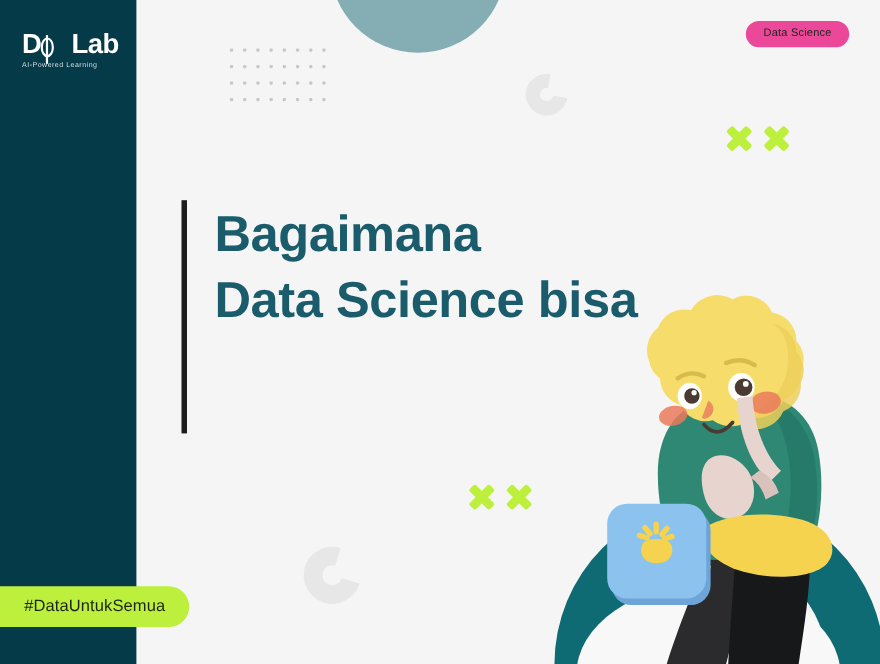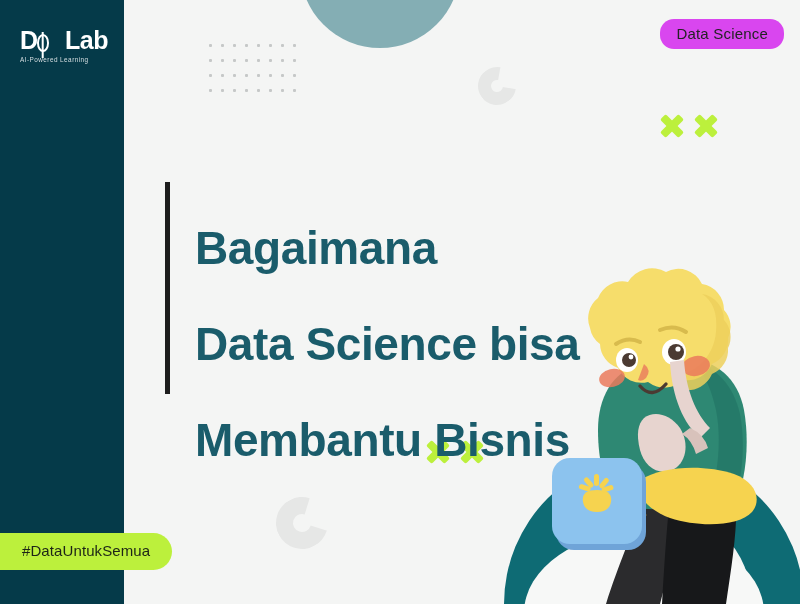--- a/index.html
+++ b/index.html
@@ -125,26 +125,26 @@
   .cross::before { transform:translate(-50%,-50%) rotate(45deg); }
   .cross::after  { transform:translate(-50%,-50%) rotate(-45deg); }
   .cross-a { left:659px; top:113px; }
   .cross-b { left:693px; top:113px; }
   .cross-c { left:425px; top:439px; }
   .cross-d { left:459px; top:439px; }
 
   
   .badge {
     position:absolute;
-    right:16px; top:19px;
+    right:28px; top:19px;
     padding:6px 16px 7px;
-    background:#d946ef;
+    background:#ec4899;
     border-radius:14px;
     color:#232323;
-    font-size:15px;
+    font-size:10px;
     letter-spacing:0.2px;
     z-index:5;
   }
 
   
   .headline-block {
     position:absolute;
     left:165px; top:182px;
     display:flex;
     z-index:4;
@@ -157,21 +157,21 @@
   }
   .headline-text {
     margin-left:25px;
     color:#1a5c6b;
     font-size:46px;
     font-weight:bold;
     line-height:60px;
     letter-spacing:-0.4px;
     white-space:nowrap;
   }
-  .headline-text div { display:block;margin-top:36px; }
+  .headline-text div { display:block; }
 
   
   .hashtag {
     position:absolute;
     left:-26px; top:533px;
     padding:9px 22px 11px 48px;
     background:#bcf03c;
     border-radius:22px;
     color:#1d2417;
     font-size:15px;
@@ -328,21 +328,20 @@
         </g>
       </g>
     </svg>
   </div>
 
   <div class="headline-block">
     <div class="headline-rule"></div>
     <div class="headline-text">
       <div>Bagaimana</div>
       <div>Data Science bisa</div>
-      <div>Membantu Bisnis</div>
     </div>
   </div>
 
   <div class="sidebar">
     <div class="logo-wrap">
       <div class="logo-mark">
         <span class="logo-d">D</span>
         <span class="logo-q"></span>
         <span class="logo-rest">Lab</span>
       </div>

